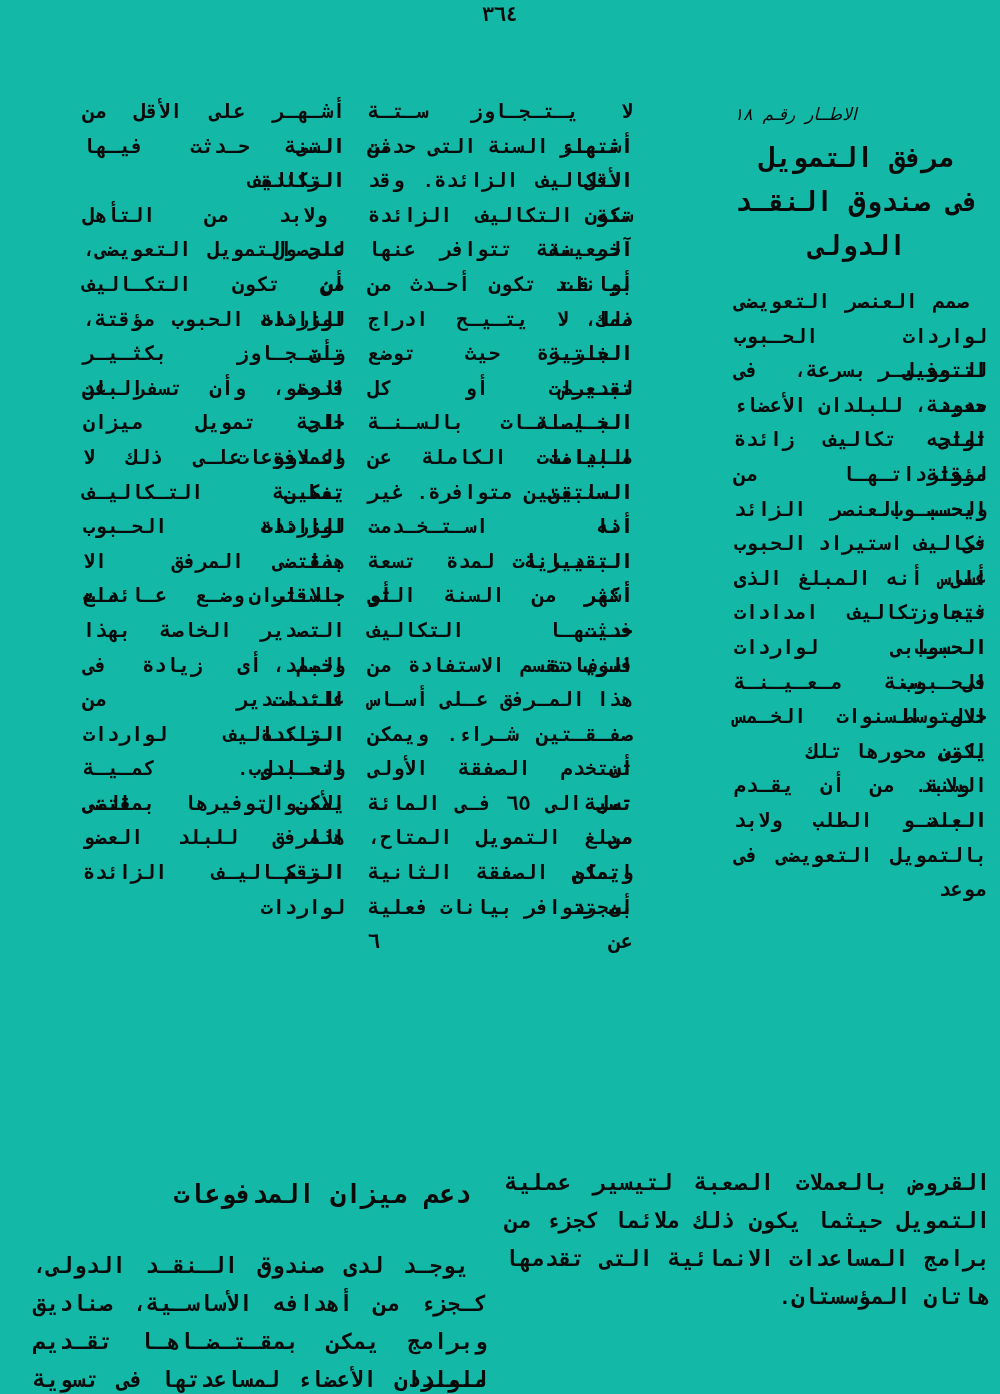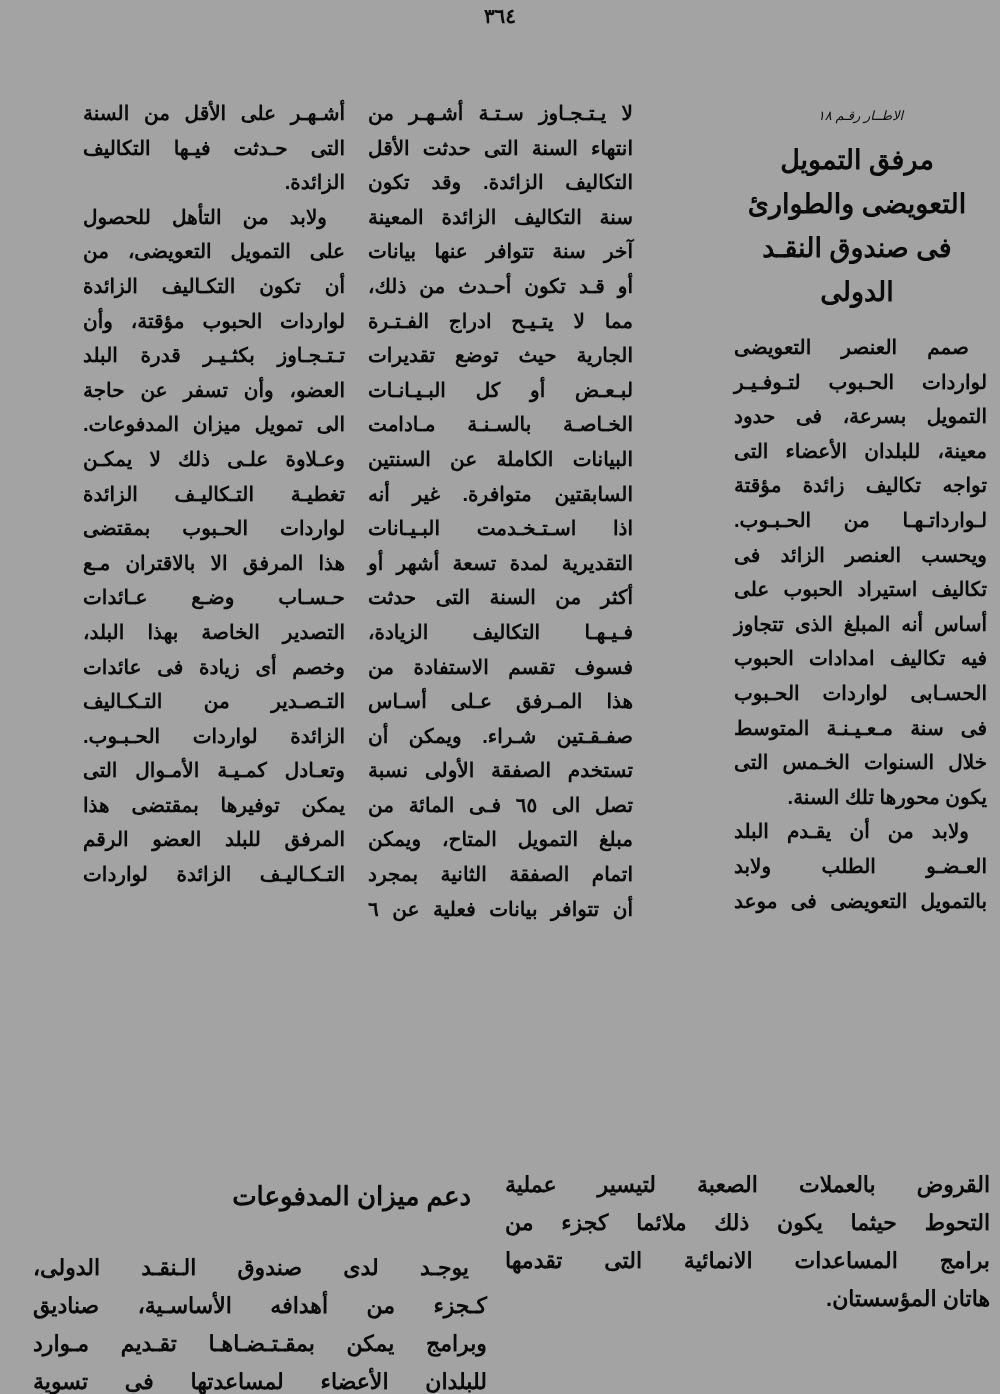--- a/index.html
+++ b/index.html
@@ -1,45 +1,45 @@
 <!DOCTYPE html>
 <html lang="ar"><head>
 <meta charset="utf-8">
 <style>
   html, body { margin: 0; padding: 0; background: #ffffff; }
   .page {
     position: relative;
     width: 1000px;
     height: 1394px;
-    background: #a3a3a3;
+    background: #14b8a6;
     color: #0a0a0a;
     overflow: hidden;
     direction: rtl;
-    font-family: Liberation Sans, sans-serif;
+    font-family: Liberation Mono, monospace;
   }
   .pagenum {
     position: absolute;
     top: 0px; left: 0; width: 100%;
     text-align: center;
     font-size: 20px;
     font-weight: bold;
     line-height: 32px;
   }
   .col { position: absolute; }
   .col-right  { top: 96px;  right: 13px;  width: 253px; }
   .col-middle { top: 96px;  right: 367px; width: 265px; }
   .col-left   { top: 96px;  right: 655px; width: 262px; }
   .bottom-right { top: 1166px; right: 10px;  width: 485px; }
   .bottom-left  { top: 1166px; right: 513px; width: 454px; }
 
   .box-label {
-    font-size: 13px;
+    font-size: 17px;
     line-height: 40px;
     height: 40px;
-    text-align: center;
+    text-align: left;
     font-style: italic;
     font-weight: normal;
   }
   .box-title { margin: 2px 7px 16px 0; }
   .title-line {
     font-size: 27px;
     font-weight: bold;
     line-height: 44px;
     text-align: center;
     white-space: nowrap;
@@ -74,21 +74,20 @@
 <body>
 
 <div class="page">
 
   <div class="pagenum">٣٦٤</div>
 
   <section class="col col-right">
     <div class="box-label">الاطــار رقـم ١٨</div>
     <div class="box-title">
         <div class="title-line">مرفق التمويل</div>
-        <div class="title-line">التعويضى والطوارئ</div>
         <div class="title-line">فى صندوق النقـد</div>
         <div class="title-line">الدولى</div>
       </div>
     <div class="body-lines">
         <div class="bline start">صمم العنصر التعويضى</div>
         <div class="bline">لواردات الحـبوب لتـوفـيـر</div>
         <div class="bline">التمويل بسرعة، فى حدود</div>
         <div class="bline">معينة، للبلدان الأعضاء التى</div>
         <div class="bline">تواجه تكاليف زائدة مؤقتة</div>
         <div class="bline">لـوارداتـهـا من الحـبـوب.</div>
@@ -159,21 +158,21 @@
         <div class="bline">وتعـادل كمـيـة الأمـوال التى</div>
         <div class="bline">يمكن توفيرها بمقتضى هذا</div>
         <div class="bline">المرفق للبلد العضو الرقم</div>
         <div class="bline">التـكـاليـف الزائدة لواردات</div>
       </div>
   </section>
 
   <section class="col bottom-right big">
     <div class="body-lines">
         <div class="bline">القروض بالعملات الصعبة لتيسير عملية</div>
-        <div class="bline">التحوط حيثما يكون ذلك ملائما كجزء من</div>
+        <div class="bline">التمويل حيثما يكون ذلك ملائما كجزء من</div>
         <div class="bline">برامج المساعدات الانمائية التى تقدمها</div>
         <div class="bline end">هاتان المؤسستان.</div>
       </div>
   </section>
 
   <section class="col bottom-left big">
     <h2 class="section-heading">دعم ميزان المدفوعات</h2>
     <div class="body-lines">
         <div class="bline start">يوجـد لدى صندوق الـنقـد الدولى،</div>
         <div class="bline">كـجزء من أهدافه الأساسـية، صناديق</div>

